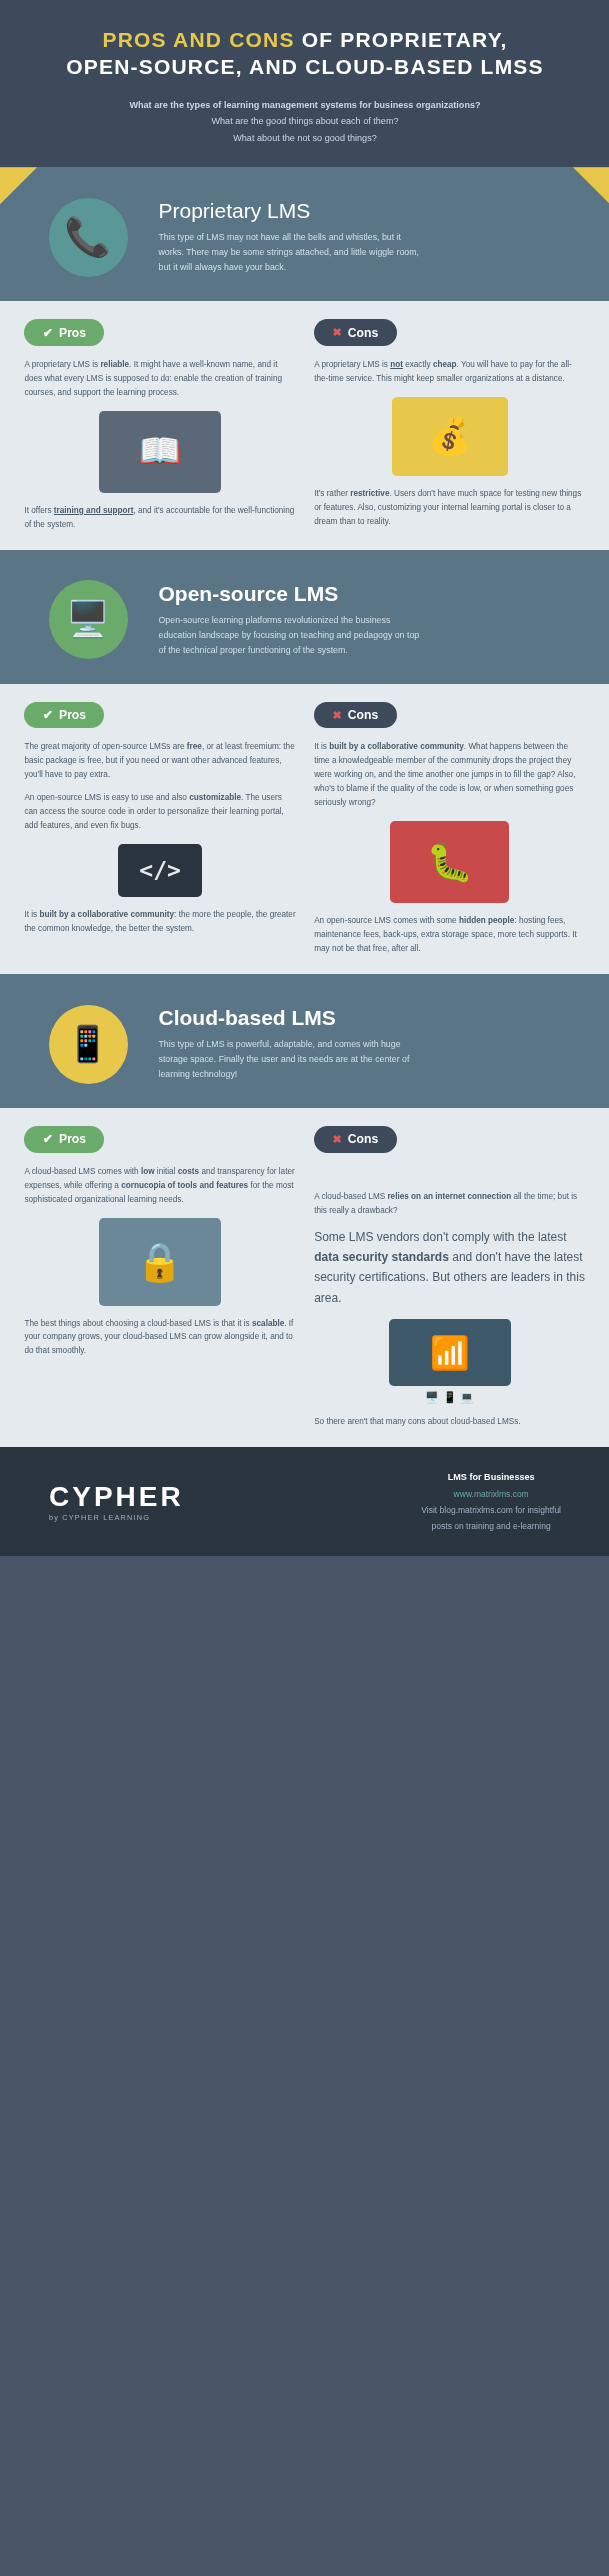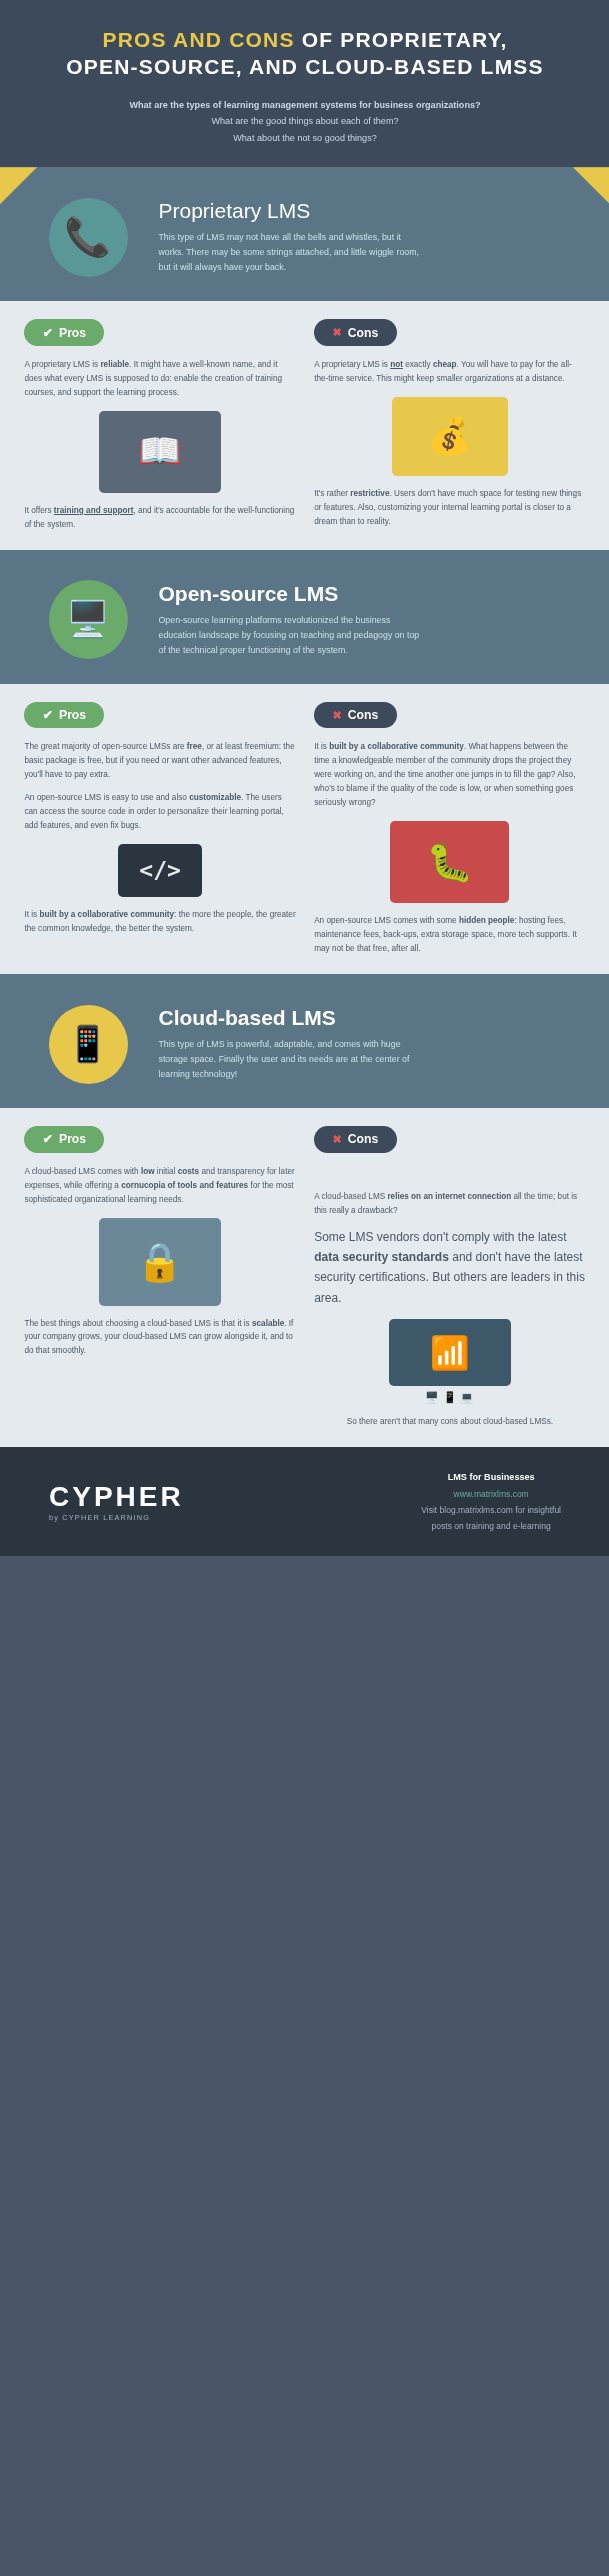--- a/index.html
+++ b/index.html
@@ -203,21 +203,21 @@
       <div style="display:flex;justify-content:center;margin:11px 0;flex-direction:column;align-items:center;gap:4.9px;">
         <div style="background:#3d5868;border-radius:4.9px;width:122px;height:67px;display:flex;align-items:center;justify-content:center;">
           <span style="font-size:32px;color:#6aaa9a;">📶</span>
         </div>
         <div style="display:flex;gap:3.7px;font-size:11px;color:#8aacb8;">
           <span>🖥️</span>
             <span>📱</span>
             <span>💻</span>
         </div>
       </div>
-      <p style="font-size:8.2px;color:#4a5a6a;line-height:1.7;text-align:center;">
+      <p style="font-size:8.2px;color:#4a5a6a;line-height:1.7;">
         So there aren't that many cons about cloud-based LMSs.
       </p>
     </div>
   </div>
 </div>
 
 <div style="background:#2a3540; padding:21.3px 49px; display:flex; justify-content:space-between; align-items:center;">
   <div>
     <div style="font-size:28px;font-weight:900;letter-spacing:3px;color:white;">CYPHER</div>
     <div style="font-size:7.3px;color:#a0b0c0;letter-spacing:1.2px;">by CYPHER LEARNING</div>

